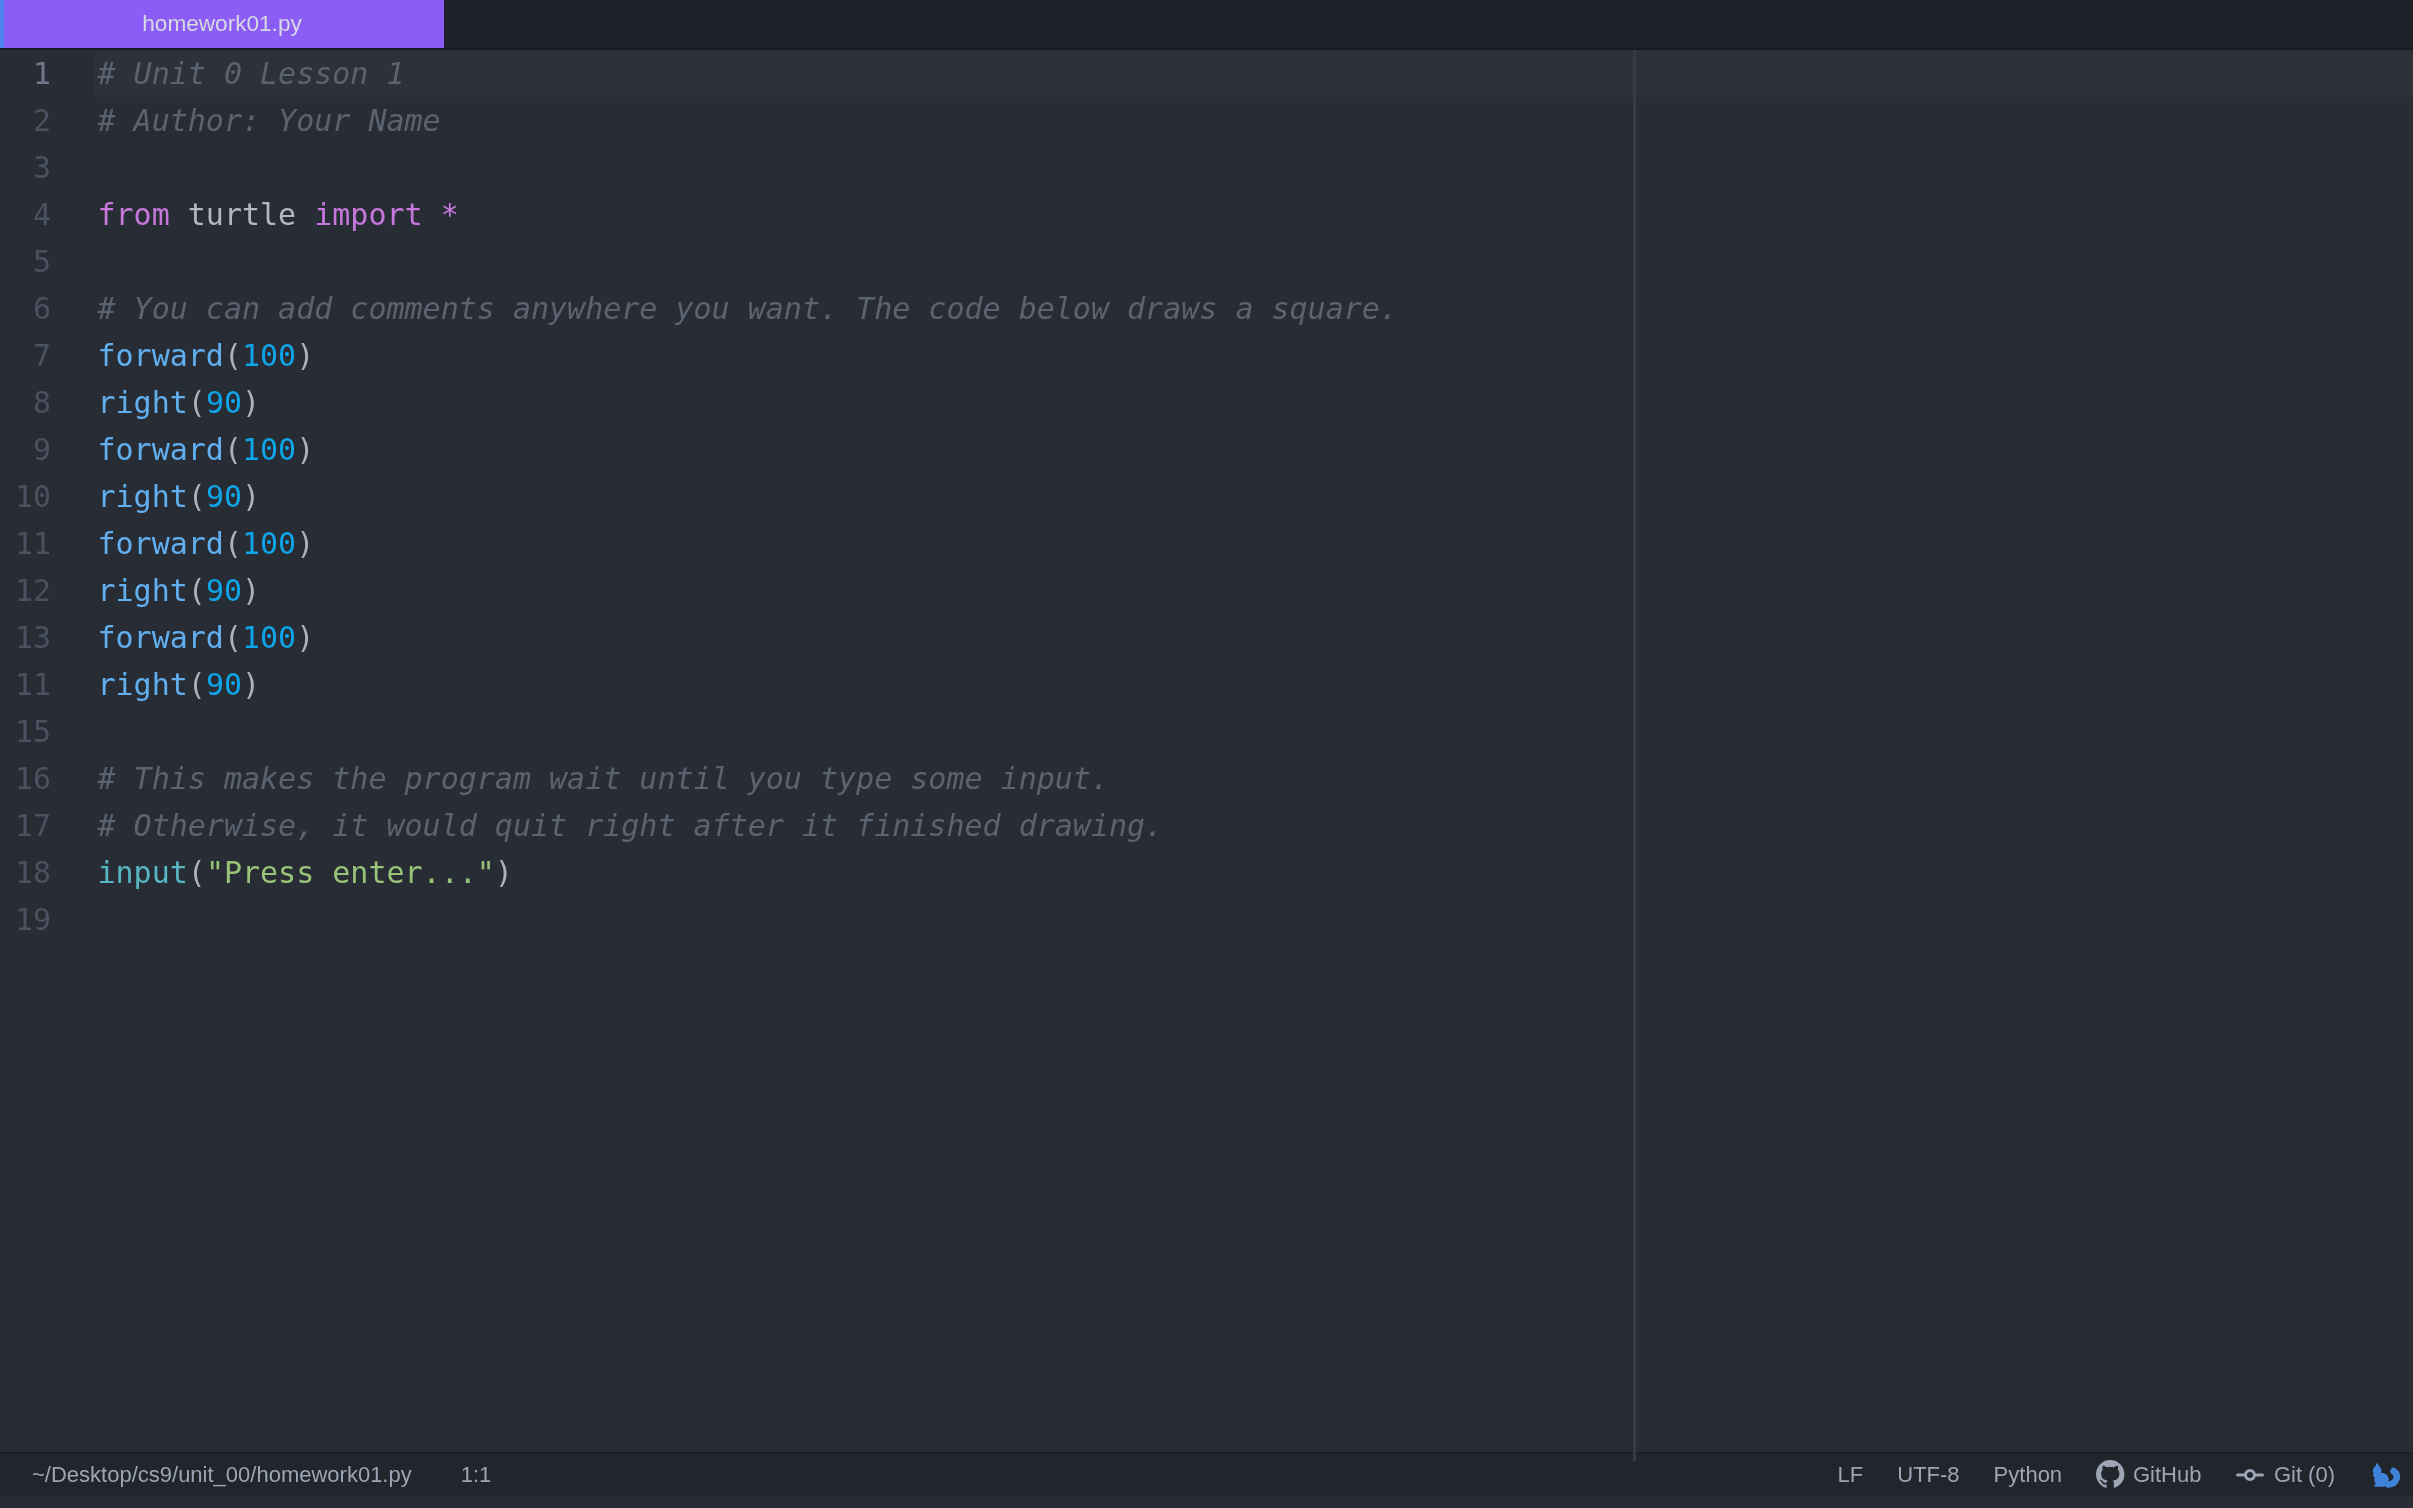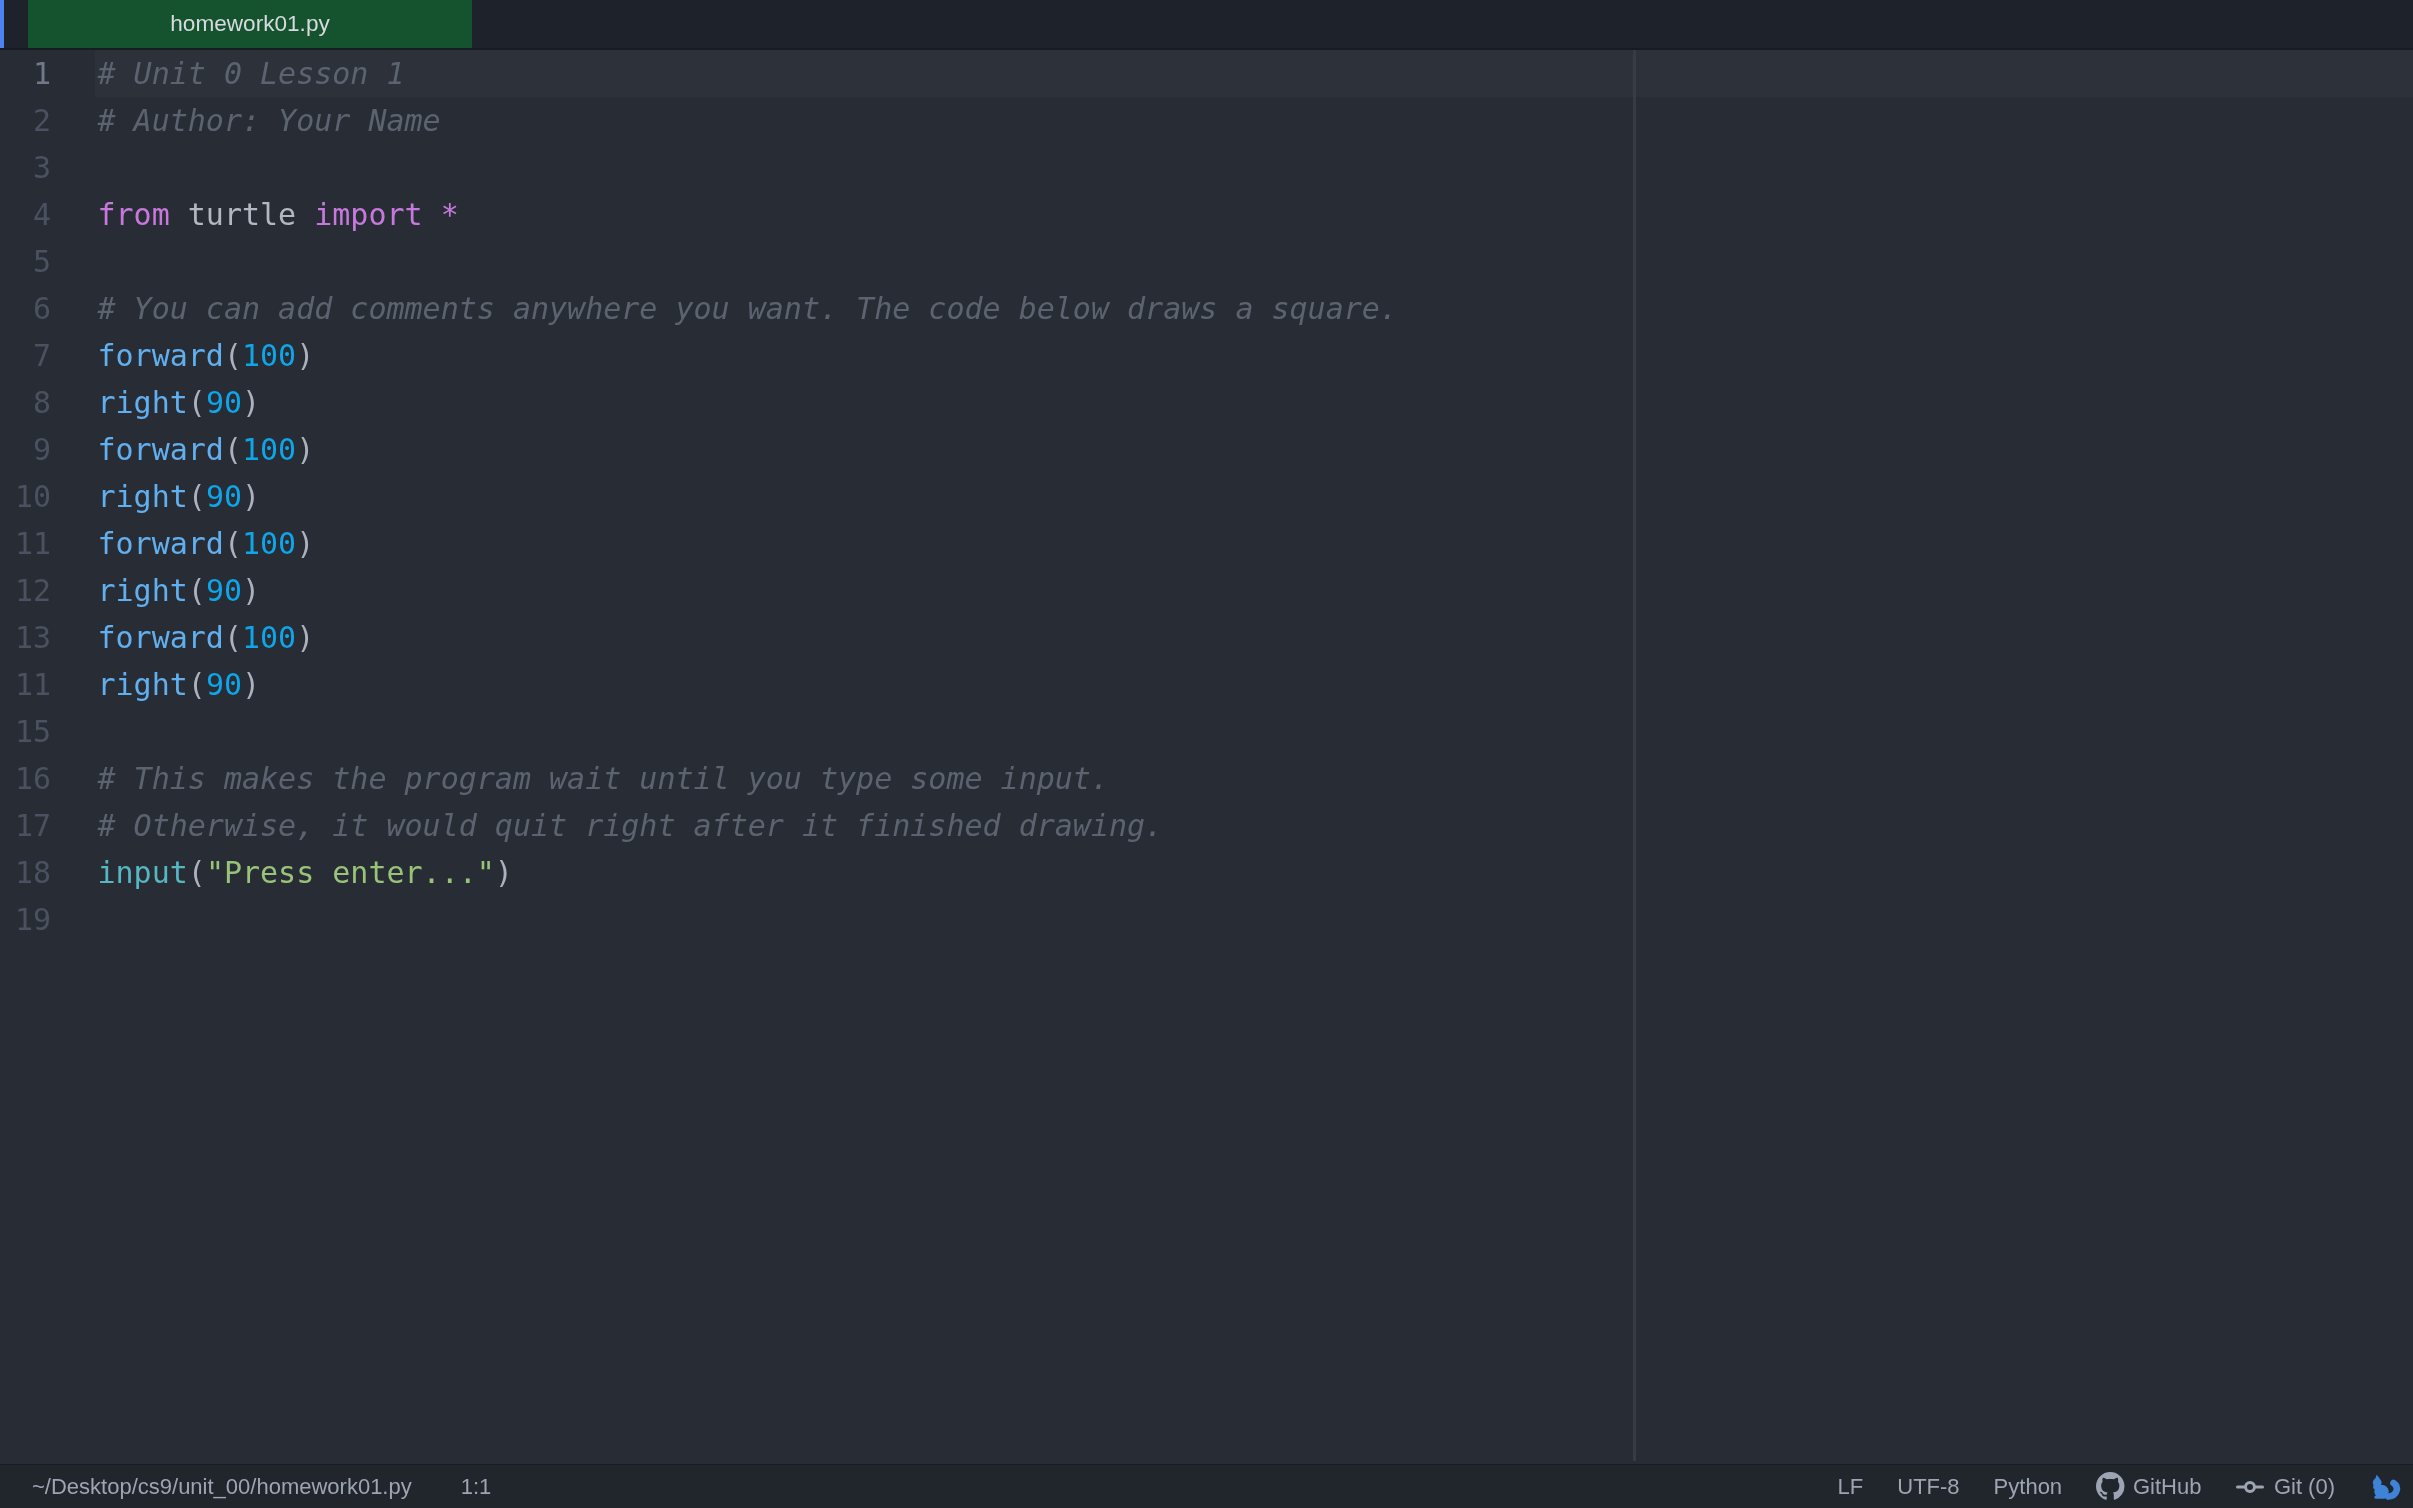--- a/index.html
+++ b/index.html
@@ -19,25 +19,24 @@
     display: flex;
   }
   .accent-strip {
     position: absolute; left: 0; top: 0;
     width: 4.2px; height: 48px;
     background: #4e82f0;
     z-index: 6;
   }
   .tab {
     width: 444px; height: 48px;
-    background: #14532d;
+    background: #8b5cf6;
     display: flex; align-items: center; justify-content: center;
     color: #d7dae0;
     font-size: 22.6px;
-    margin-left: 28px;
   }
 
   
   .editor {
     position: absolute; top: 50px; left: 0; right: 0; bottom: 47px;
     background: #282c34;
     overflow: hidden;
   }
   .wrap-guide {
     position: absolute; left: 1633px; top: 0; bottom: 0;
@@ -70,21 +69,21 @@
   .tok-keyword  { color: #c678dd; }
   .tok-plain    { color: #b2b8c2; }
   .tok-function { color: #61afef; }
   .tok-builtin  { color: #56b6c2; text-align: center; }
   .tok-number   { color: #0ea5e9; }
   .tok-punct    { color: #abb2bf; }
   .tok-string   { color: #98c379; }
 
   
   .status-bar {
-    position: absolute; left: 0; right: 0; bottom: 0;
+    position: absolute; left: 0; right: 0; bottom: 12px;
     height: 44px;
     background: #21252c;
     border-top: 1.7px solid #181b20;
     display: flex; align-items: center;
     color: #9da5b4;
     font-size: 22px;
   }
   .status-left {
     display: flex; align-items: center;
     gap: 49px;

